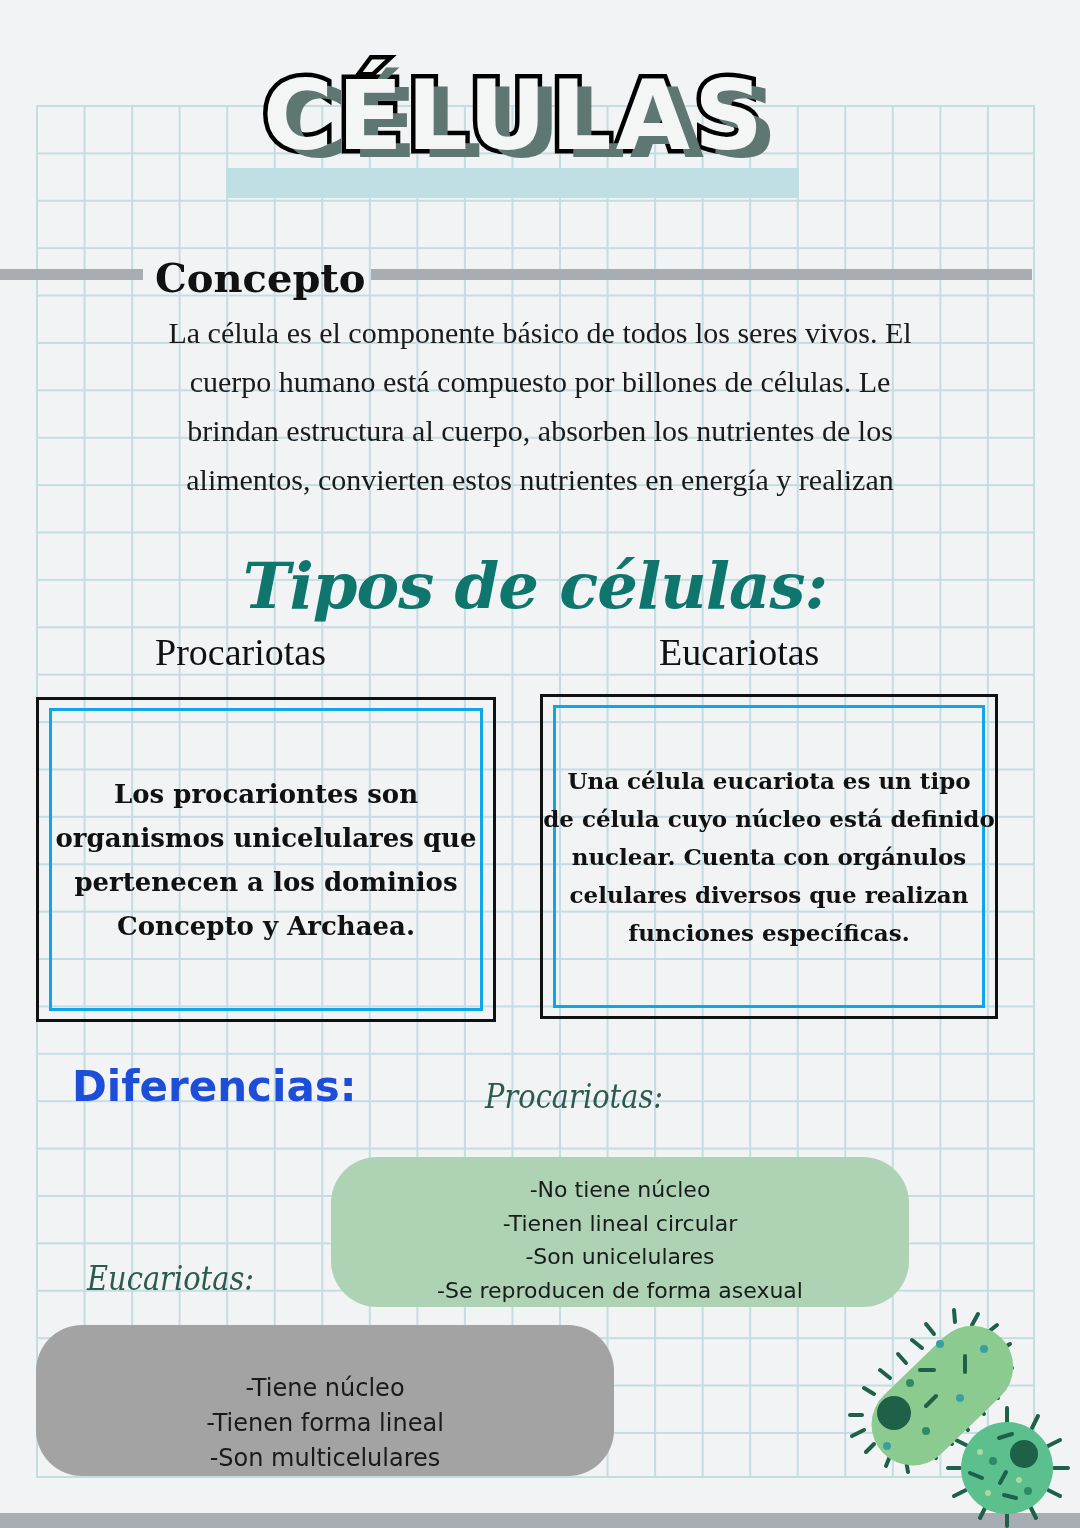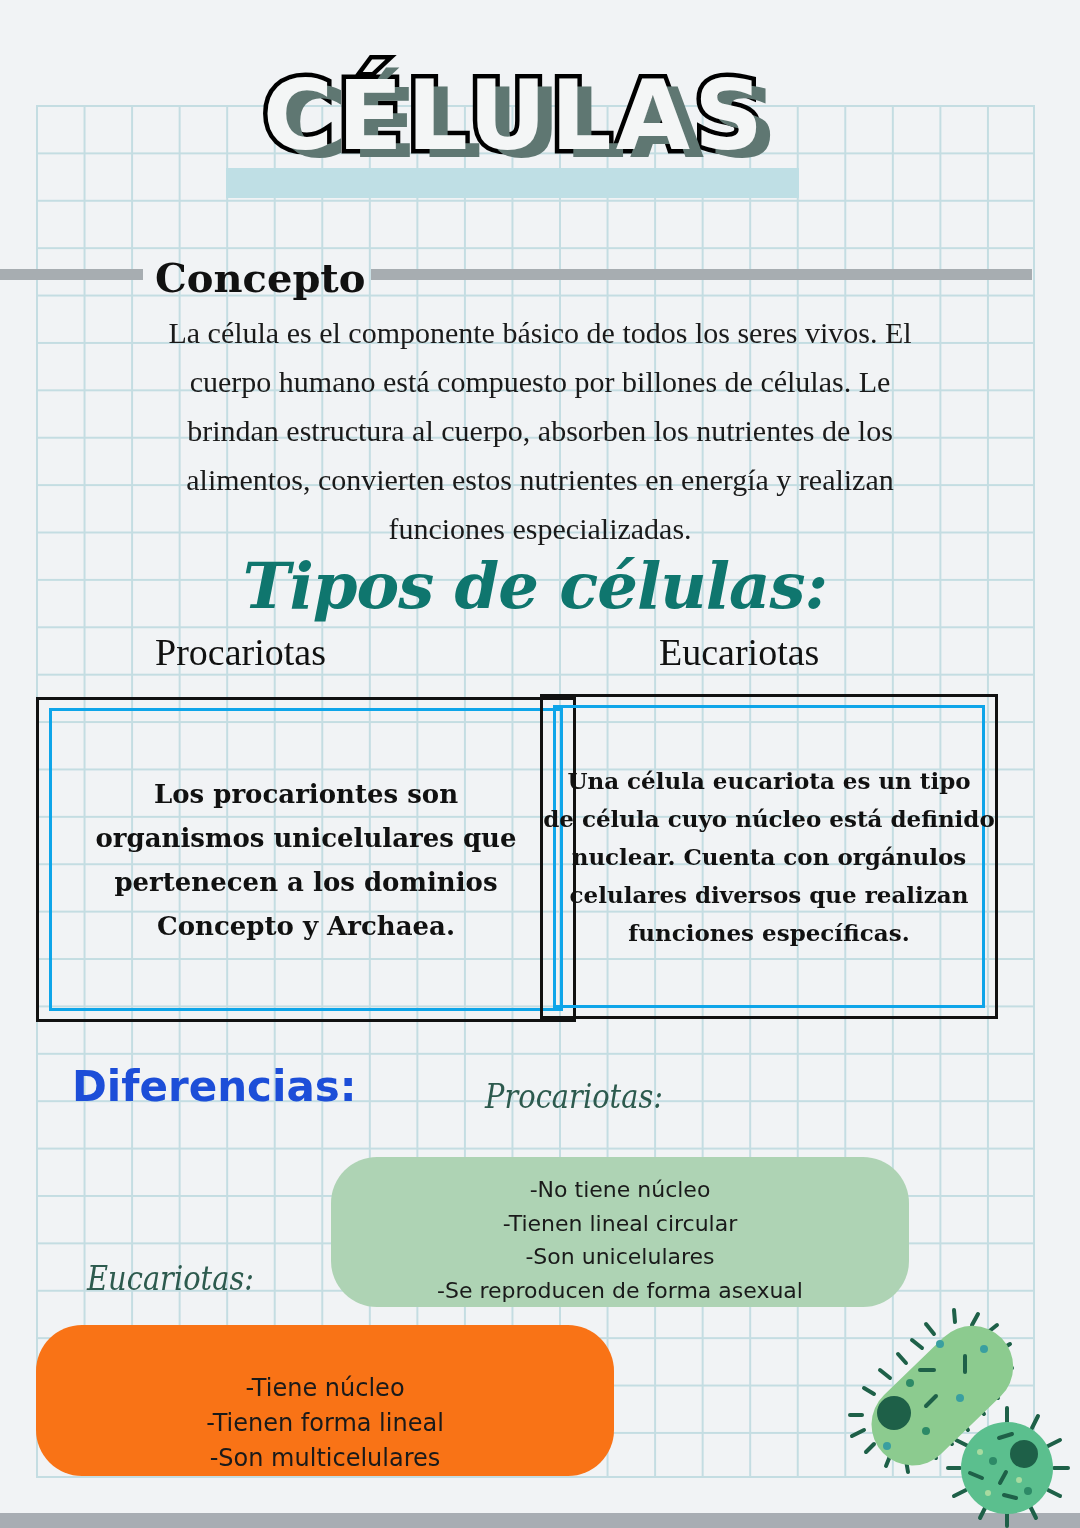--- a/index.html
+++ b/index.html
@@ -59,41 +59,41 @@
     .frame {
       position: absolute; border: 3px solid #111; box-sizing: border-box;
     }
     .frame .inner {
       position: absolute; left: 10px; top: 8px; right: 10px; bottom: 8px;
       border: 3px solid #0ea5e9; display: flex; align-items: center; justify-content: center;
     }
     .frame .txt {
       text-align: center; font-family: "DejaVu Serif", serif; font-weight: bold; color: #111;
     }
-    .frame.pro { left: 36px; top: 697px; width: 540px; height: 325px; }
+    .frame.pro { left: 36px; top: 697px; width: 460px; height: 325px; }
     .frame.pro .txt { font-size: 26px; line-height: 44px; }
     .frame.euc { left: 540px; top: 694px; width: 458px; height: 325px; }
     .frame.euc .txt { font-size: 23px; line-height: 38px; }
     .frame .txt div { white-space: nowrap; }
     .diff-heading {
       position: absolute; left: 72px; top: 1062px; font-family: "DejaVu Sans", sans-serif;
       font-weight: bold; font-size: 42px; color: #1d4ed8;
     }
     .script-label {
       position: absolute; font-family: "DejaVu Serif", serif; font-style: italic;
       font-size: 34px; color: #2d5a4e; transform: scaleX(0.85); transform-origin: left;
     }
     .script-label.pro { left: 485px; top: 1076px; }
     .script-label.euc { left: 87px; top: 1258px; }
     .pill {
       position: absolute; border-radius: 46px; display: flex; align-items: flex-end; justify-content: center;
       text-align: center; font-family: "DejaVu Sans", sans-serif; color: #1a1a1a;
     }
     .pill.pro { left: 331px; top: 1157px; width: 578px; height: 150px; background: #aed3b4; font-size: 22px; line-height: 33.5px; }
-    .pill.euc { left: 36px; top: 1325px; width: 578px; height: 151px; background: #f97316; font-size: 24px; line-height: 35px; }
+    .pill.euc { left: 36px; top: 1325px; width: 578px; height: 151px; background: #a3a3a3; font-size: 24px; line-height: 35px; }
     .pill .list div { white-space: nowrap; }
     .bacteria { position: absolute; left: 840px; top: 1300px; width: 240px; height: 228px; }
   </style>
 </head>
 <body>
 
 <div class="grid"></div>
 <div class="bottom-bar"></div>
 
 <div class="title-underline"></div>
@@ -101,21 +101,20 @@
 
 <div class="rule left"></div>
 <div class="rule right"></div>
 <div class="concept-heading">Concepto</div>
 
 <div class="concept-text">
   <div>La célula es el componente básico de todos los seres vivos. El</div>
   <div>cuerpo humano está compuesto por billones de células. Le</div>
   <div>brindan estructura al cuerpo, absorben los nutrientes de los</div>
   <div>alimentos, convierten estos nutrientes en energía y realizan</div>
-  <div>funciones especializadas.</div>
 </div>
 
 <div class="types-heading">Tipos de células:</div>
 
 <div class="col-label pro">Procariotas</div>
 <div class="col-label euc">Eucariotas</div>
 
 <div class="frame pro">
   <div class="inner">
     <div class="txt">

